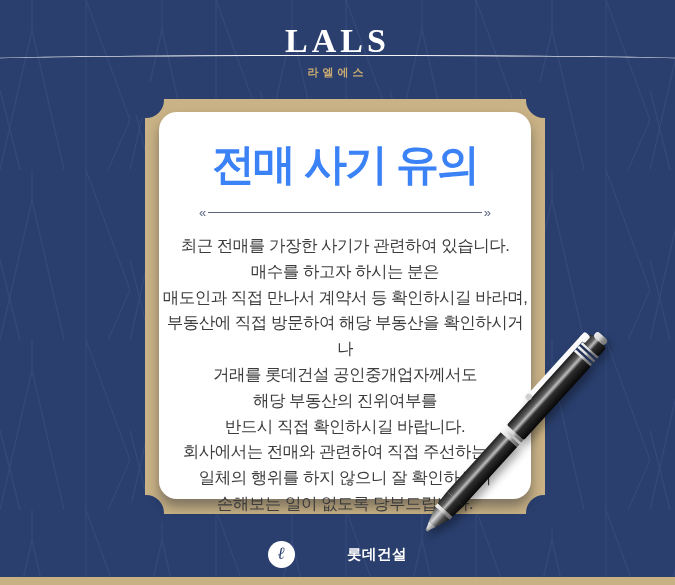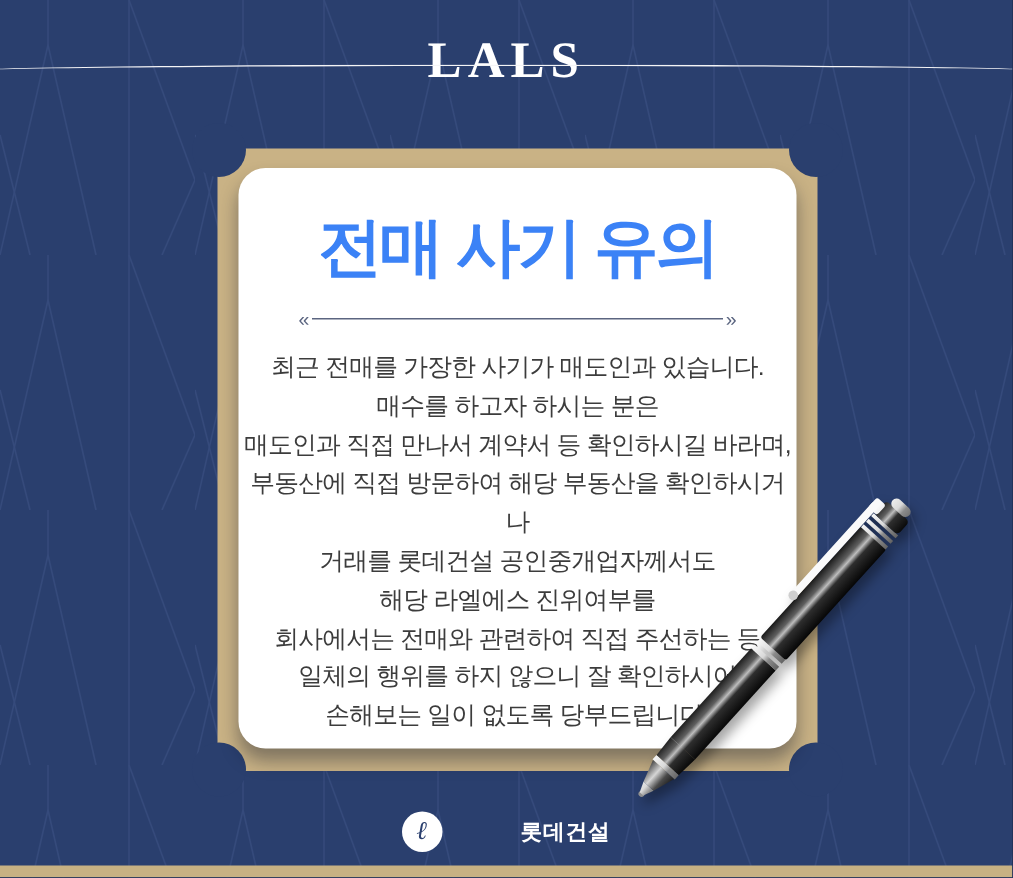--- a/index.html
+++ b/index.html
@@ -101,42 +101,44 @@
           <line x1="0" y1="90" x2="20" y2="170"></line>
         </g>
       </pattern>
     </defs>
     <rect width="675" height="585" fill="url(#geo)"></rect>
   </svg>
 
   <div class="brand">
     <div class="brand-word">LALS</div>
     <div class="brand-swoosh"></div>
+    <div class="brand-sub">라엘에스</div>
   </div>
 
   <div class="frame">
     <div class="notch tl"></div>
     <div class="notch tr"></div>
     <div class="notch bl"></div>
     <div class="notch br"></div>
 
     <div class="card">
       <div class="card-title">전매 사기 유의</div>
       <div class="divider">
         <span class="glyph">«</span>
         <span class="line"></span>
         <span class="glyph">»</span>
       </div>
       <div class="body-lines">
-          <p class="body-line">최근 전매를 가장한 사기가 매도인과 있습니다.</p>
+          <p class="body-line">최근 전매를 가장한 사기가 관련하여 있습니다.</p>
           <p class="body-line">매수를 하고자 하시는 분은</p>
           <p class="body-line">매도인과 직접 만나서 계약서 등 확인하시길 바라며,</p>
           <p class="body-line">부동산에 직접 방문하여 해당 부동산을 확인하시거나</p>
           <p class="body-line">거래를 롯데건설 공인중개업자께서도</p>
-          <p class="body-line">해당 라엘에스 진위여부를</p>
+          <p class="body-line">해당 부동산의 진위여부를</p>
+          <p class="body-line">반드시 직접 확인하시길 바랍니다.</p>
           <p class="body-line">회사에서는 전매와 관련하여 직접 주선하는 등</p>
           <p class="body-line">일체의 행위를 하지 않으니 잘 확인하시어</p>
           <p class="body-line">손해보는 일이 없도록 당부드립니다.</p>
         </div>
     </div>
   </div>
 
   <div class="pen-wrap">
     <svg width="235" height="240" viewBox="0 0 235 240">
       <defs>

